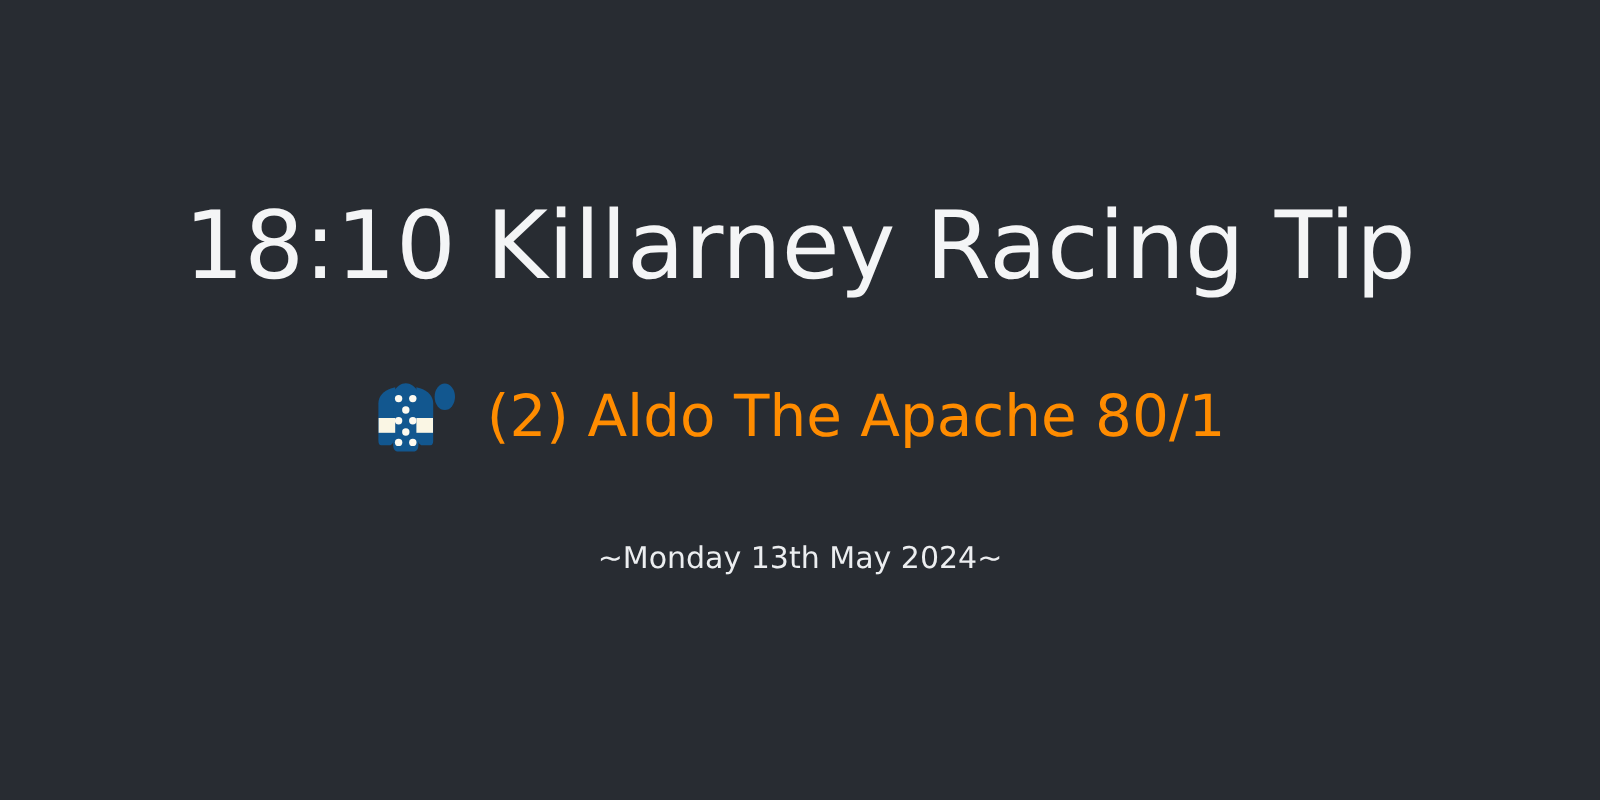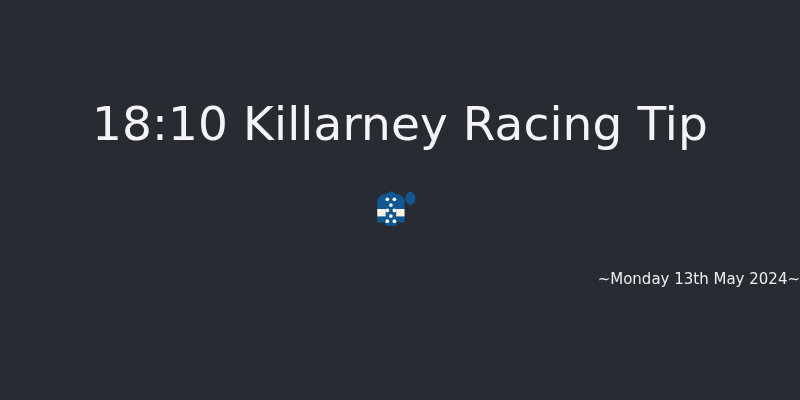--- a/index.html
+++ b/index.html
@@ -71,21 +71,21 @@
     font-weight: 400;
     white-space: nowrap;
   }
 
   
   .date-row {
     position: absolute;
     left: 0;
     top: 269px;
     width: 800px;
-    text-align: right;
+    text-align: center;
   }
   .date {
     display: inline-block;
     color: #eceef0;
     font-size: 15px;
     line-height: 20px;
     font-weight: 400;
     white-space: nowrap;
   }
 
@@ -130,20 +130,21 @@
         <circle cx="19.4" cy="10.3" r="1.85" fill="#fdfaf0"></circle>
         <circle cx="15.9" cy="16.0" r="1.85" fill="#fdfaf0"></circle>
         <circle cx="12.3" cy="21.4" r="1.85" fill="#fdfaf0"></circle>
         <circle cx="19.4" cy="21.4" r="1.85" fill="#fdfaf0"></circle>
         <circle cx="15.9" cy="27.0" r="1.85" fill="#fdfaf0"></circle>
         <circle cx="12.3" cy="32.2" r="1.85" fill="#fdfaf0"></circle>
         <circle cx="19.4" cy="32.2" r="1.85" fill="#fdfaf0"></circle>
       </svg>
     </span>
 
+    <span class="selection-text">(2) Aldo The Apache 80/1</span>
   </div>
 
   <div class="date-row">
     <span class="date">~Monday 13th May 2024~</span>
   </div>
 
 
 </div>
 
 </body></html>

